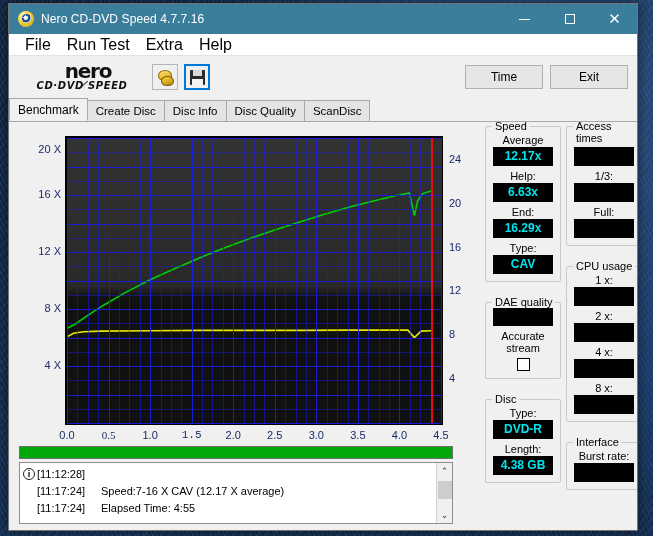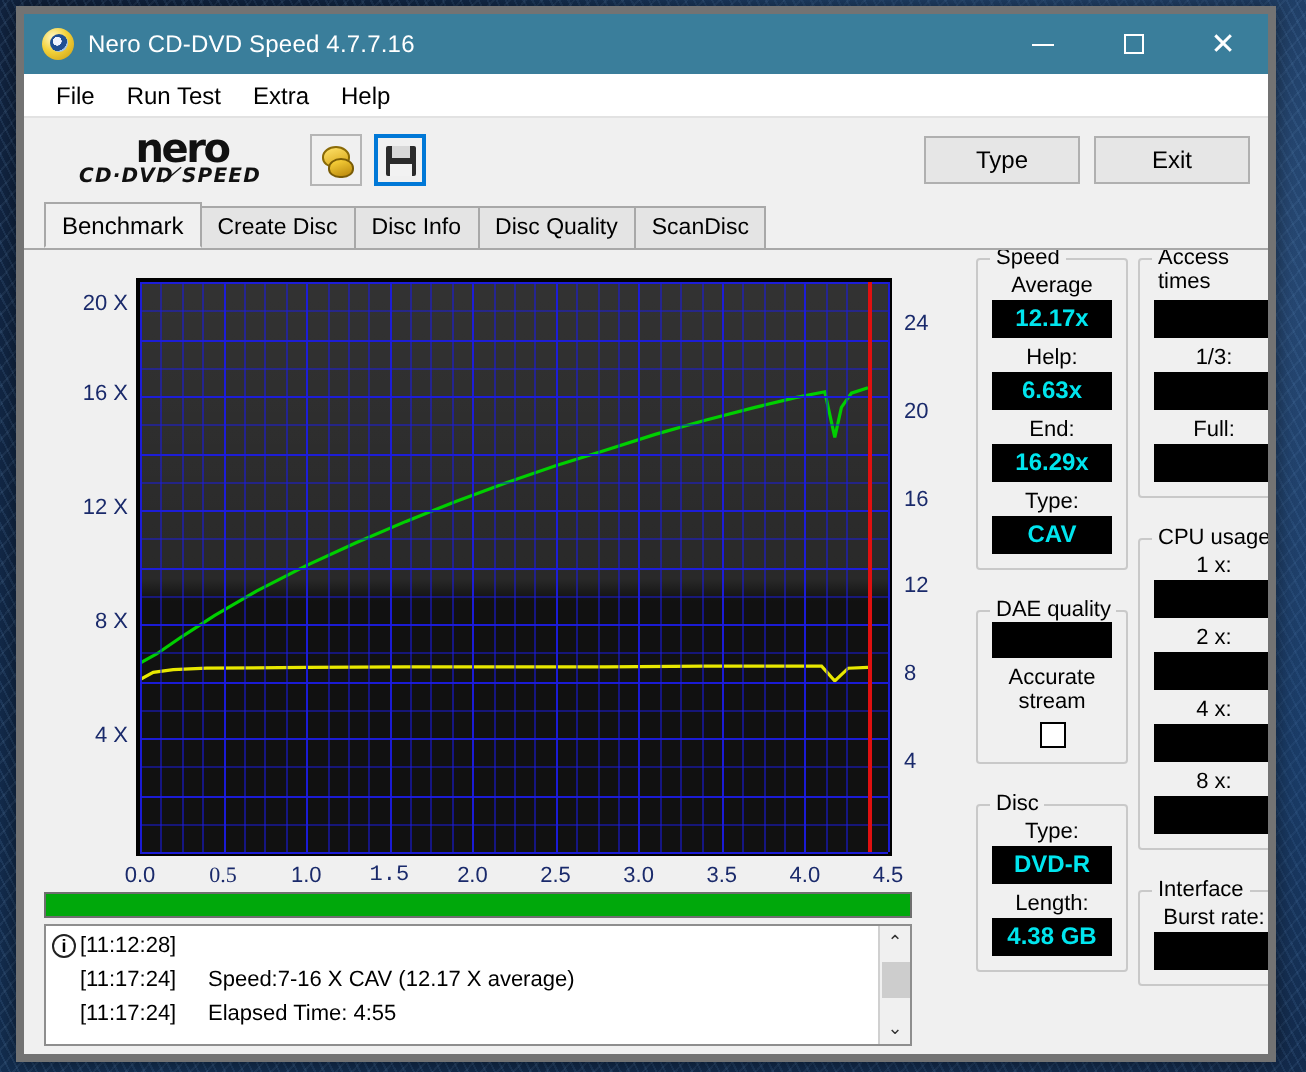--- a/index.html
+++ b/index.html
@@ -21,21 +21,21 @@
       radial-gradient(ellipse at 95% 70%, rgba(40,90,150,.5), rgba(0,0,0,0) 50%),
       repeating-linear-gradient(63deg, rgba(120,170,220,.12) 0 1px, rgba(0,0,0,0) 1px 4px),
       repeating-linear-gradient(-48deg, rgba(150,190,230,.09) 0 1px, rgba(0,0,0,0) 1px 6px),
       linear-gradient(120deg, #11233f 0%, #143155 40%, #0e1f3a 100%);
   }
   #win {
     position: absolute;
     left: 8px; top: 3px;
     width: 630px; height: 528px;
     background: #f0f0f0;
-    border: 4px solid #737373;
+    border: 1px solid #737373;
     display: flex; flex-direction: column;
     box-shadow: 0 0 10px rgba(0,0,0,.55);
   }
   
   .titlebar {
     height: 30px; background: #3a7e9b;
     display: flex; align-items: center;
     flex: 0 0 30px; color: #ffffff;
   }
   .title-icon {
@@ -58,21 +58,21 @@
   }
   .gl-min { width: 11px; height: 1px; background: #fff; display:block; }
   .gl-max { width: 10px; height: 10px; border: 1px solid #fff; display:block; }
   .gl-close { font-size: 15px; font-family: "DejaVu Sans", sans-serif; }
   
   .menubar {
     flex: 0 0 22px; height: 22px; background: #ffffff;
     display: flex; align-items: center; padding-left: 8px;
     border-bottom: 1px solid #e2e2e2;
   }
-  .menuitem { font-size: 12px; color: #000; padding: 2px 8px; }
+  .menuitem { font-size: 16px; color: #000; padding: 2px 8px; }
   
   .toolbar {
     flex: 0 0 42px; background: #f0f0f0;
     display: flex; align-items: center; padding: 0 9px;
     position: relative;
   }
   .logo { width: 128px; margin-right: 6px; user-select: none; }
   .logo .l1 {
     font-family: "DejaVu Sans", sans-serif;
     font-weight: bold; font-size: 20px; letter-spacing: -1.2px;
@@ -132,21 +132,21 @@
   }
   .tbtn {
     height: 24px; width: 78px; background: #e6e6e6;
     border: 1px solid #b0b0b0; font-size: 12px; color: #000;
     display: flex; align-items: center; justify-content: center;
   }
   .tbtn.start { margin-left: auto; margin-right: 7px; }
   
   .tabstrip {
     flex: 0 0 23px; display: flex; align-items: flex-end;
-    padding-left: 10px; background: #f0f0f0;
+    background: #f0f0f0;
     border-bottom: 1px solid #a8a8a8;
   }
   .tab {
     font-size: 11.5px; color: #000;
     padding: 3px 8px 3px 8px; height: 21px;
     background: #e4e4e4; border: 1px solid #a8a8a8;
     border-bottom: none; margin-right: -1px;
     display: flex; align-items: center;
   }
   .tab.active {
@@ -265,21 +265,21 @@
     <div class="logo">
       <div class="l1">nero</div>
       <div class="l2">CD·DVD ̸SPEED</div>
     </div>
     <div class="tb-icon">
       <span class="eject-g"></span>
     </div>
     <div class="tb-icon focused">
       <span class="floppy"></span>
     </div>
-    <div class="tbtn start">Type</div>
+    <div class="tbtn start">Time</div>
     <div class="tbtn">Exit</div>
   </div>
 
   <div class="tabstrip">
     <div class="tab active">Benchmark</div>
     <div class="tab">Create Disc</div>
     <div class="tab">Disc Info</div>
     <div class="tab">Disc Quality</div>
     <div class="tab">ScanDisc</div>
   </div>

